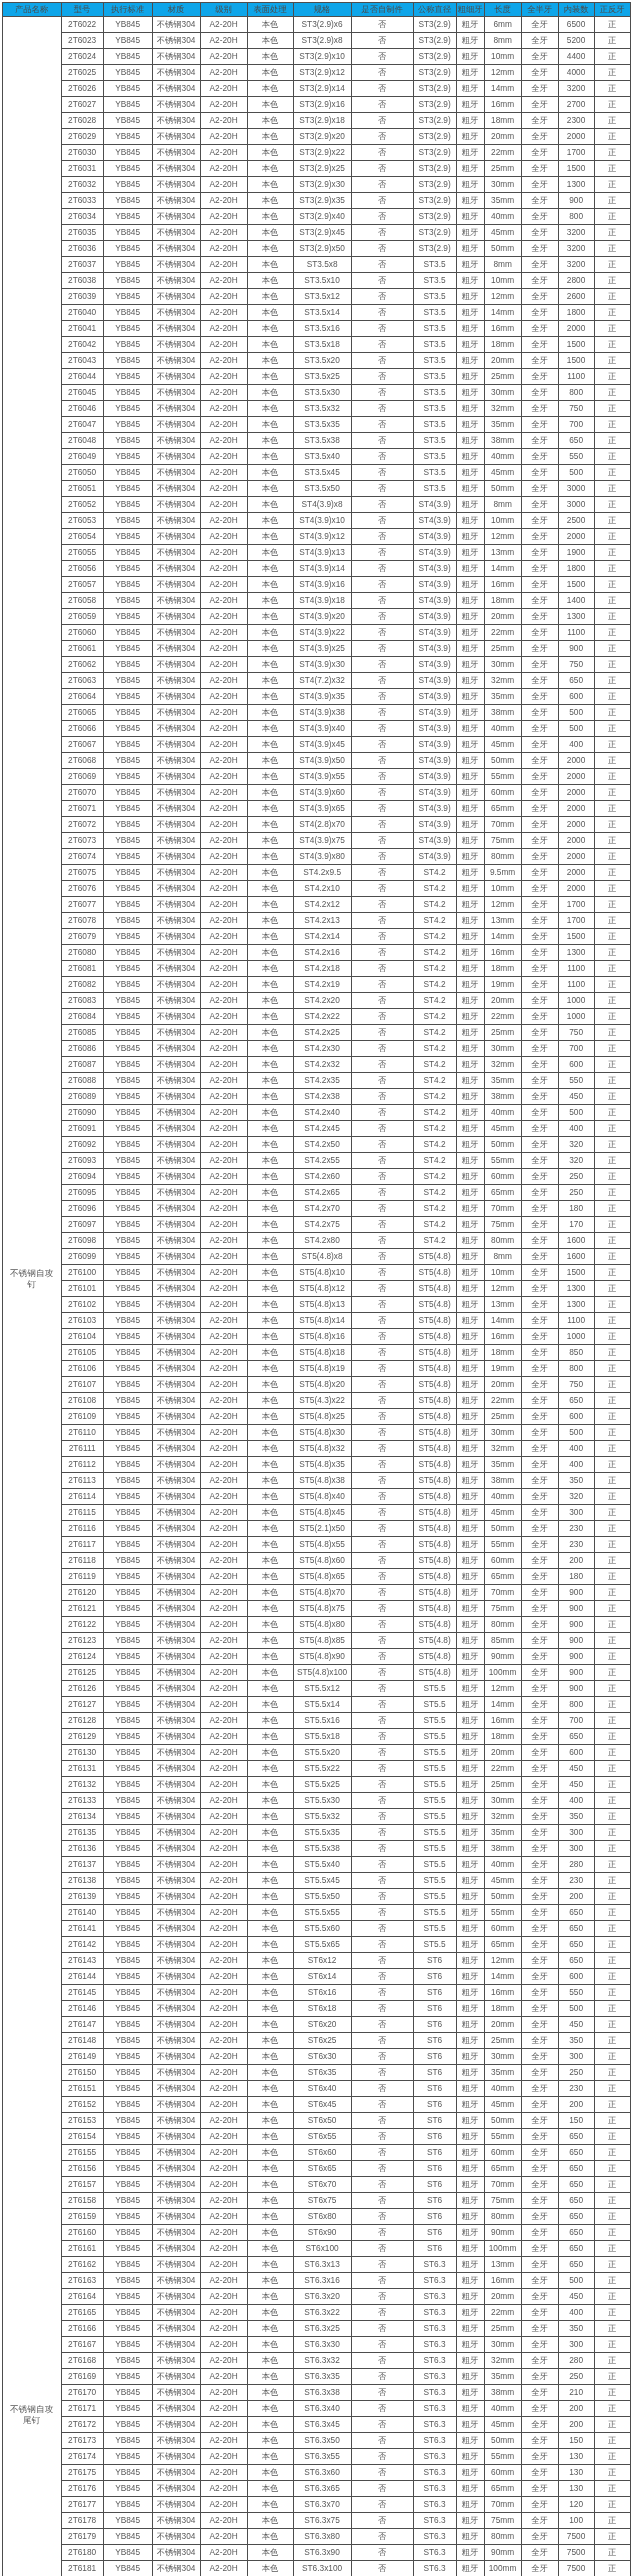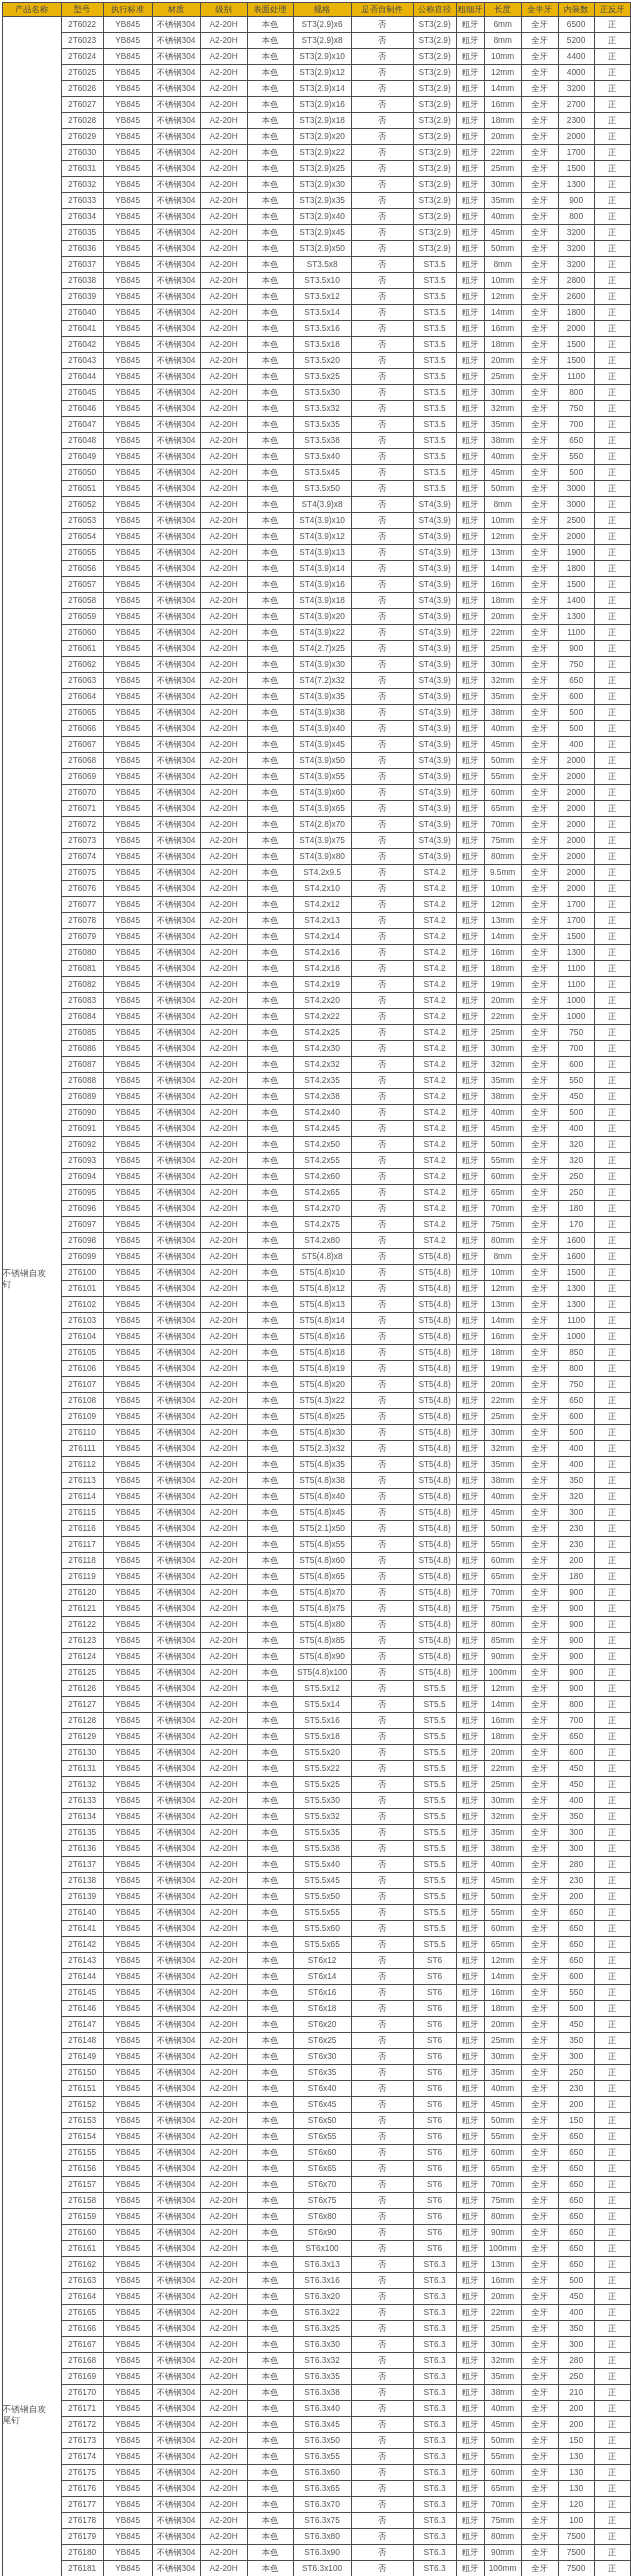--- a/index.html
+++ b/index.html
@@ -11,23 +11,23 @@
     padding:0 0.8px;
     font-size:8.3px;
     line-height:1.15;
     color:#595959;
     text-align:center;
     vertical-align:middle;
     white-space:nowrap;
     overflow:hidden;
     height:15px;
   }
-  table.sheet thead th{background:#eab308;font-weight:normal;color:#4a4a4a;height:13.4px;margin-top:8px;}
+  table.sheet thead th{background:#0ea5e9;font-weight:normal;color:#4a4a4a;height:13.4px;margin-top:8px;}
   td.product-cell{position:relative;background:#ffffff;vertical-align:top;overflow:visible;}
-  .pname-block{position:absolute;left:0;width:100%;text-align:left;font-size:8.7px;color:#595959;}
+  .pname-block{position:absolute;left:0;width:100%;text-align:center;font-size:8.7px;color:#595959;}
   .pname-line{display:block;line-height:11px;white-space:nowrap;}
   td.len-cell{position:relative;}
 </style>
 </head>
 <body>
 
 <div class="page">
   <table class="sheet">
     <colgroup>
       <col style="width:59px">
@@ -658,21 +658,21 @@
           <td>全牙</td>
           <td>1100</td>
           <td>正</td>
         </tr>
         <tr>
           <td>2T6061</td>
           <td>YB845</td>
           <td>不锈钢304</td>
           <td>A2-20H</td>
           <td>本色</td>
-          <td>ST4(2.7)x25</td>
+          <td>ST4(3.9)x25</td>
           <td>否</td>
           <td>ST4(3.9)</td>
           <td>粗牙</td>
           <td class="len-cell">25mm</td>
           <td>全牙</td>
           <td>900</td>
           <td>正</td>
         </tr>
         <tr>
           <td>2T6062</td>
@@ -1408,21 +1408,21 @@
           <td>全牙</td>
           <td>500</td>
           <td>正</td>
         </tr>
         <tr>
           <td>2T6111</td>
           <td>YB845</td>
           <td>不锈钢304</td>
           <td>A2-20H</td>
           <td>本色</td>
-          <td>ST5(2.3)x32</td>
+          <td>ST5(4.8)x32</td>
           <td>否</td>
           <td>ST5(4.8)</td>
           <td>粗牙</td>
           <td class="len-cell">32mm</td>
           <td>全牙</td>
           <td>400</td>
           <td>正</td>
         </tr>
         <tr>
           <td>2T6112</td>

